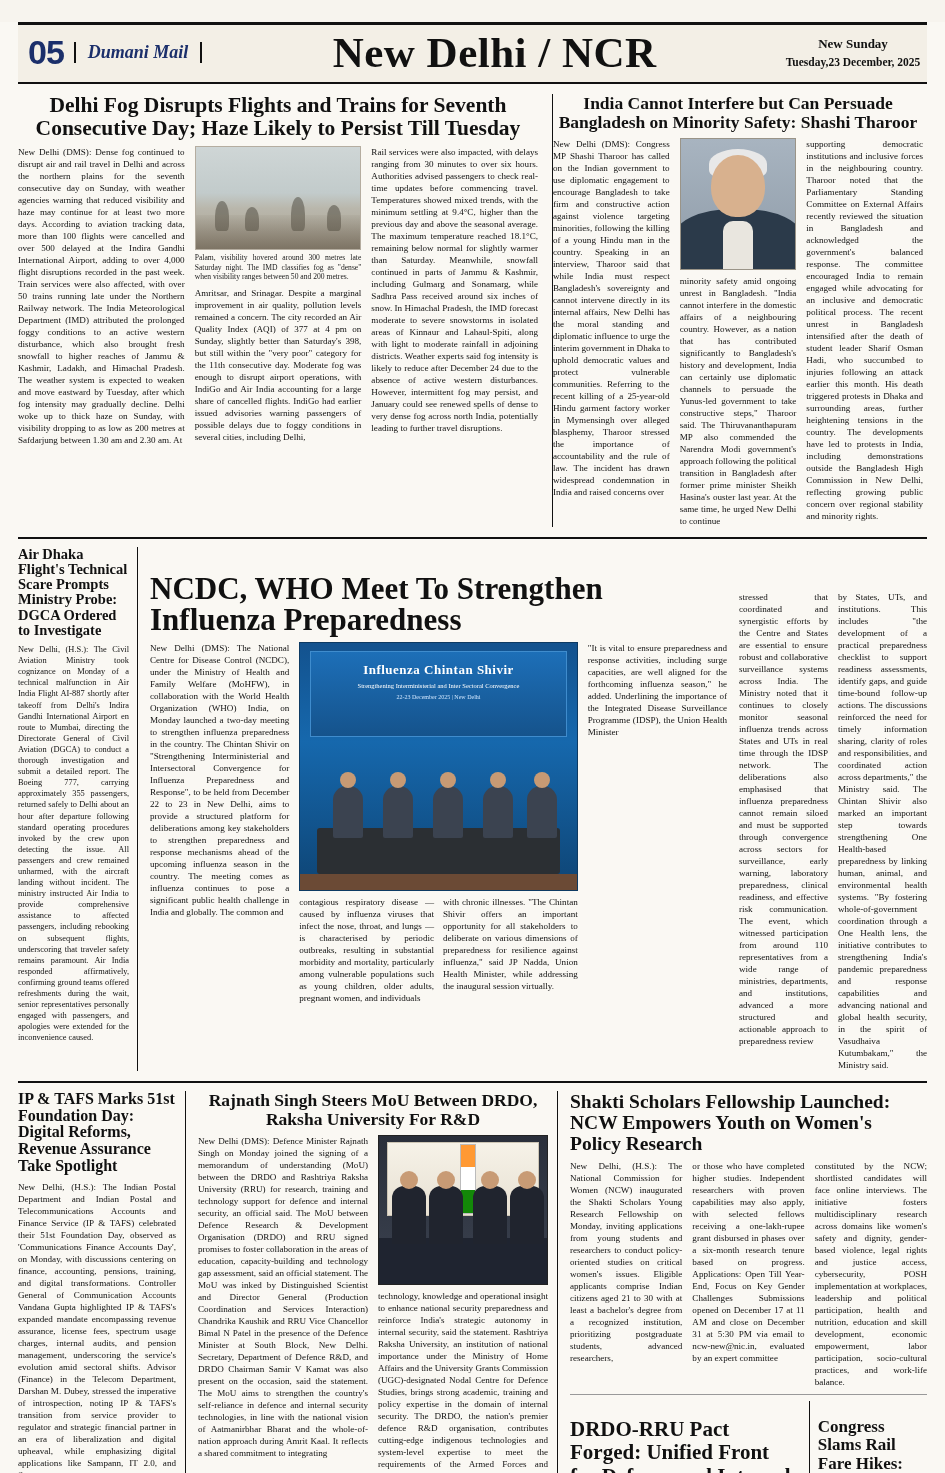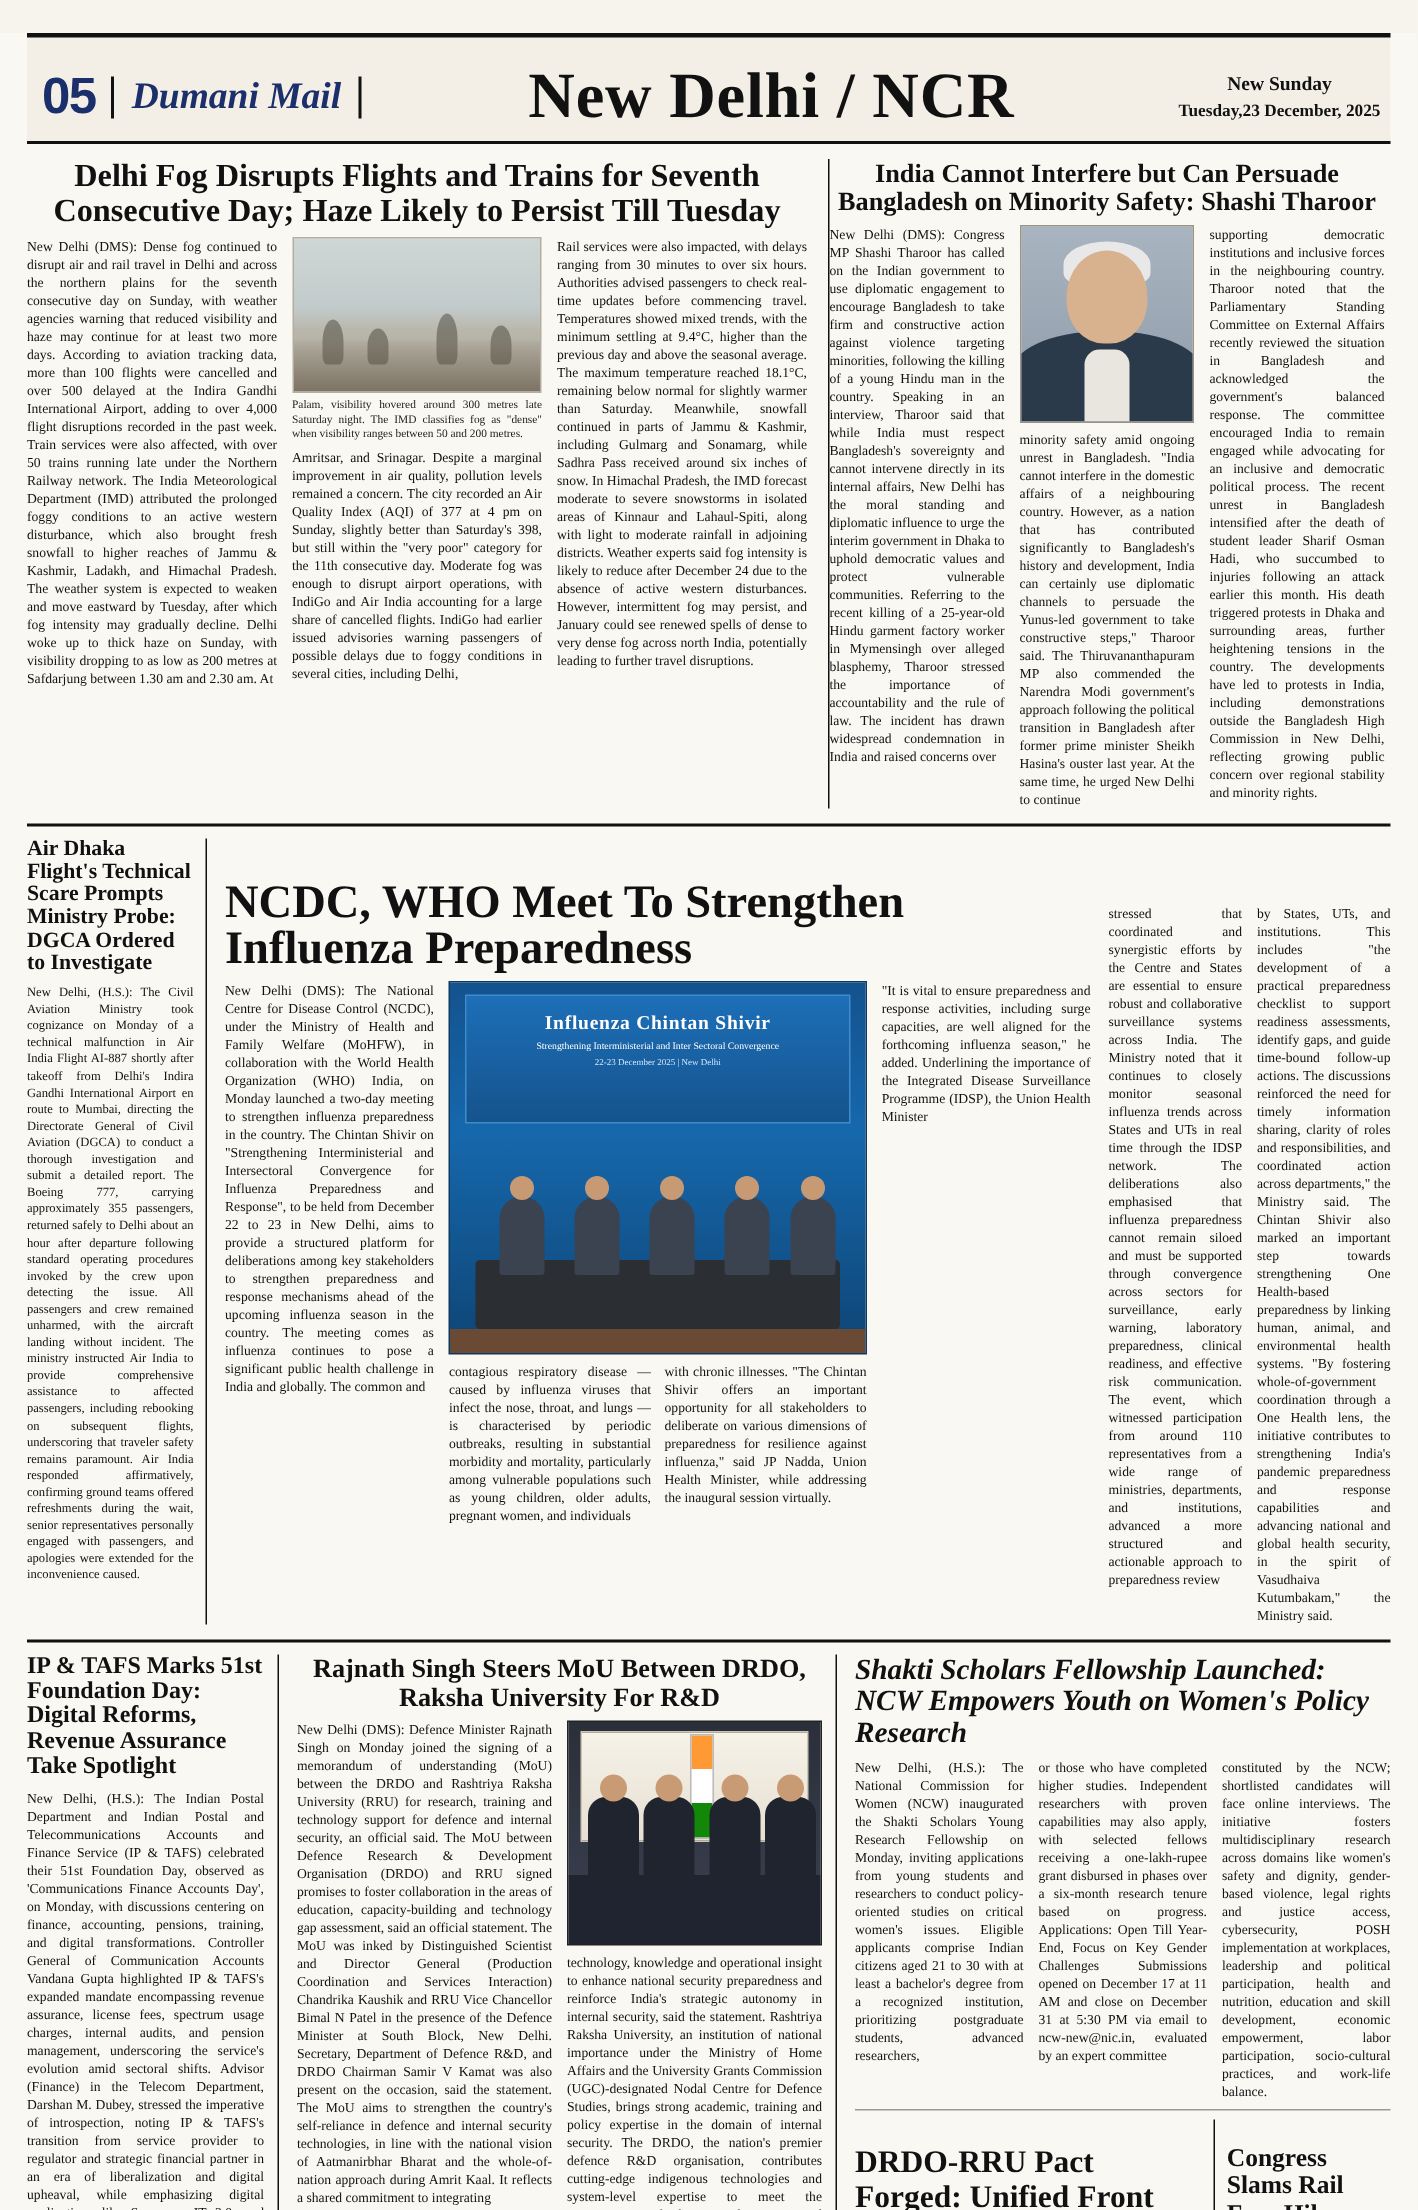--- a/index.html
+++ b/index.html
@@ -18,34 +18,34 @@
     position: relative;
   }
 
   
   .masthead {
     display: flex;
     align-items: center;
     border-top: 3px solid #111;
     border-bottom: 2px solid #111;
     margin-top: 22px;
-    padding: 18px 4px 8px 4px;
+    padding: 6px 4px 8px 4px;
     background: #f3efe6;
   }
   .page-num {
     font-family: "Liberation Sans", sans-serif;
     font-size: 34px;
     font-weight: bold;
     color: #1b2f6b;
     padding: 0 10px 0 6px;
     letter-spacing: -1px;
   }
   .paper-name {
     font-family: "Liberation Serif", serif;
-    font-size: 25px;
+    font-size: 18px;
     font-weight: bold;
     font-style: italic;
     color: #1b2f6b;
     border-left: 2px solid #111;
     border-right: 2px solid #111;
     padding: 0 12px;
     margin-right: 14px;
     white-space: nowrap;
   }
   .section-title {
@@ -191,21 +191,21 @@
   }
 
   
   .low-band { display:flex; gap: 12px; margin-top: 10px; border-top: 2px solid #111; padding-top: 8px;}
   .low-col1 { width: 168px; border-right:1px solid #111; padding-right:9px;}
   .low-col2 { width: 360px; border-right:1px solid #111; padding-right:9px;}
   .low-col3 { flex:1; }
 
   .low-col1 .hl { font-size: 16px; text-align:left; line-height:1.05; }
   .low-col2 .hl { font-size: 17.5px; }
-  .low-col3 .hl { font-size: 19.5px; font-style: italic; }
+  .low-col3 .hl { font-size: 19.5px; }
 
   .drdoimg {
     width:100%; height: 150px;
     background: linear-gradient(#2a2f3a 0%, #3b4250 100%);
     position:relative; overflow:hidden; border:1px solid #222;
   }
   .drdoimg .backdrop{
     position:absolute; top:6px; left:8px; right:8px; height:74px;
     background: linear-gradient(#f6f2e8,#e7e0d2); border:1px solid #cdc5b4;
   }

